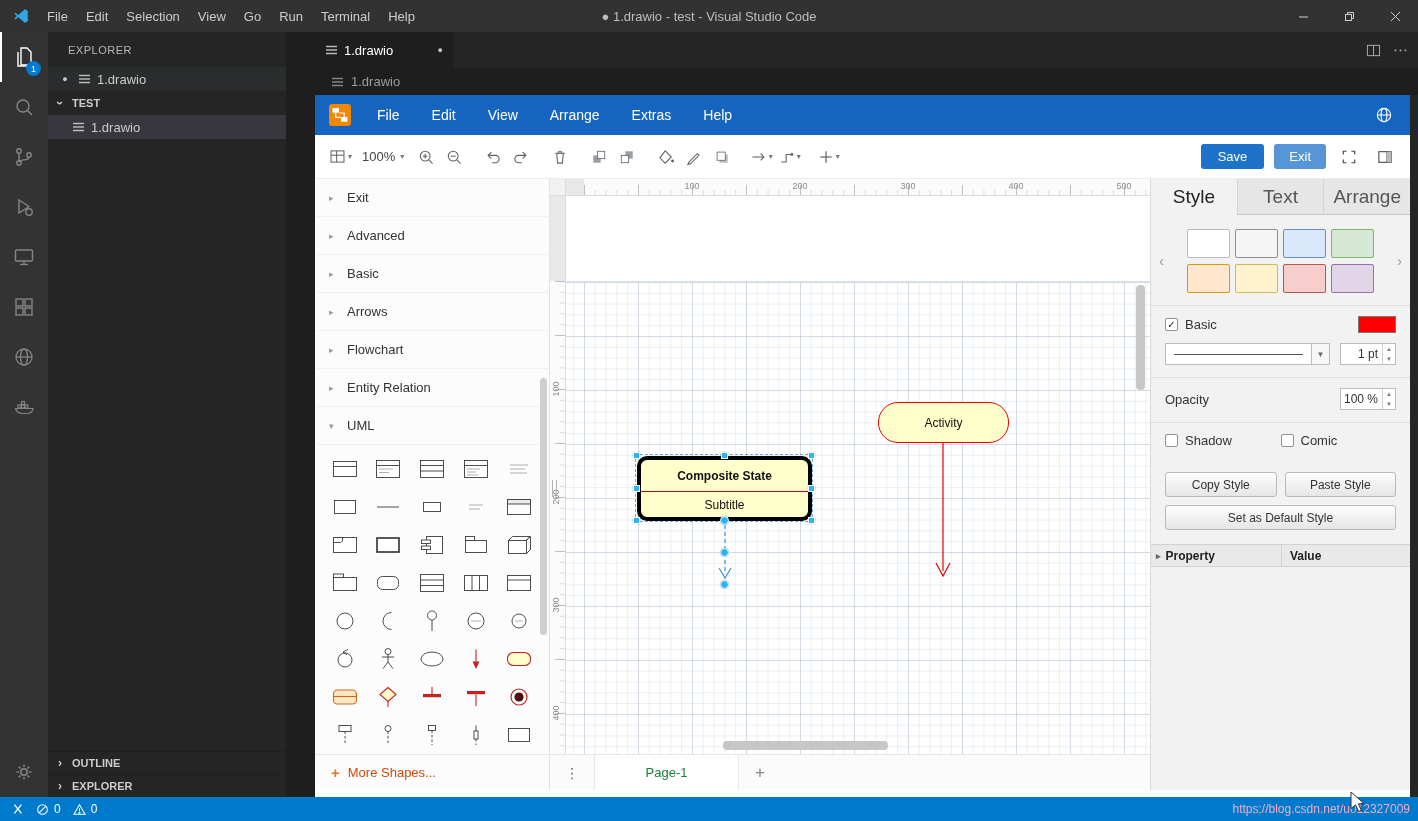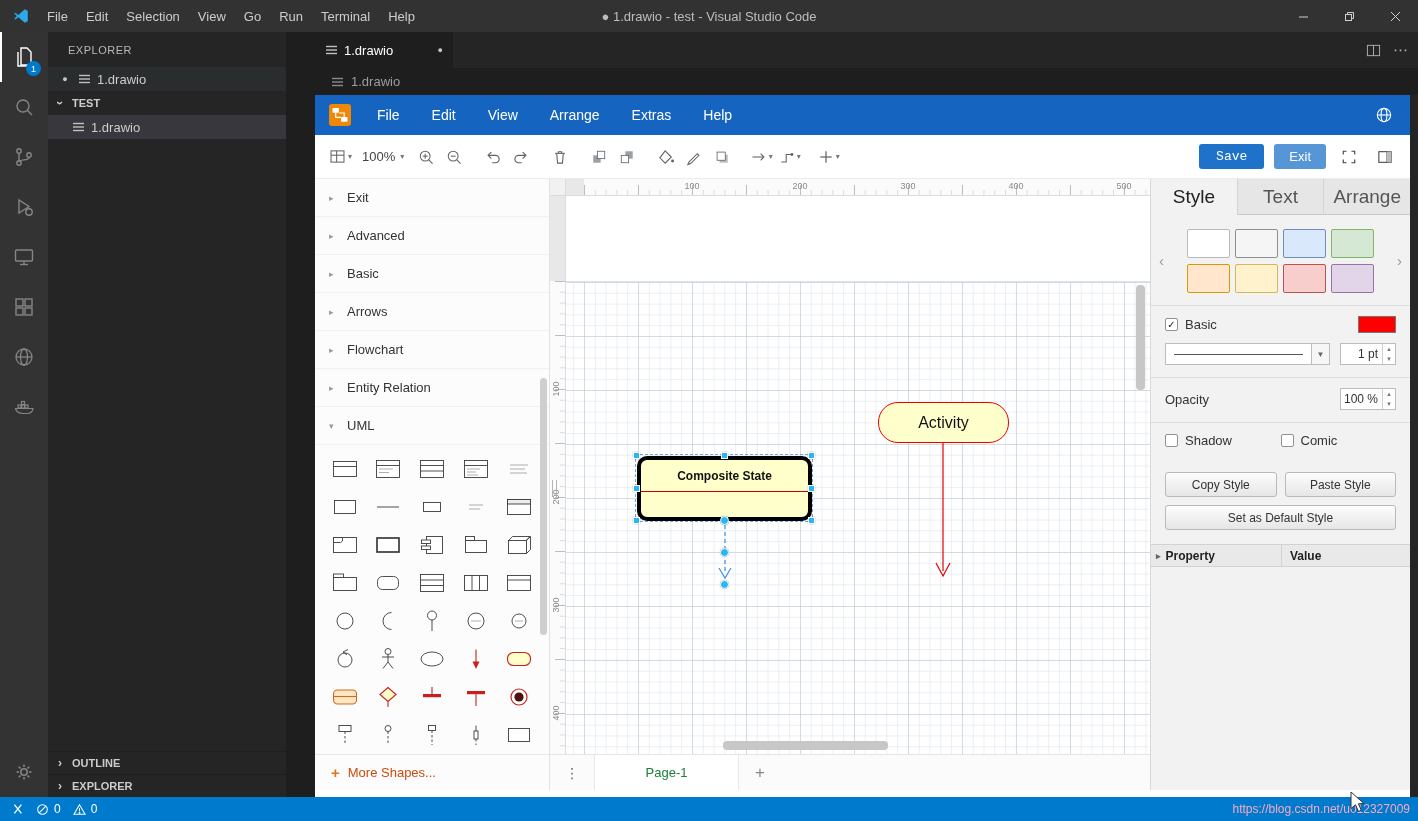--- a/index.html
+++ b/index.html
@@ -52,21 +52,21 @@
   .dio-logo{margin:0 10px 0 14px;display:flex;}
   .dio-menu-item{padding:0 16px;font-size:14px;height:40px;display:flex;align-items:center;}
   .dio-globe{margin-left:auto;margin-right:16px;display:flex;}
 
   .dio-toolbar{height:44px;background:#ffffff;border-bottom:1px solid #ececec;display:flex;align-items:center;padding:0 12px;gap:2px;}
   .tb-icon{height:28px;min-width:26px;display:flex;align-items:center;justify-content:center;color:#5f6368;}
   .tb-caret{font-size:8px;color:#777;margin-left:1px;}
   .tb-zoom{font-size:13px;color:#444;display:flex;align-items:center;gap:4px;padding:0 7px;}
   .tb-gap{width:9px;}
   .tb-right{margin-left:auto;display:flex;align-items:center;gap:10px;}
-  .btn-save{background:#1f72c9;color:#fff;font-size:13px;padding:5px 17px;border-radius:3px;border:none;font-family:Liberation Mono, monospace;}
+  .btn-save{background:#1f72c9;color:#fff;font-size:13px;padding:5px 17px;border-radius:3px;border:none;}
   .btn-exit{background:#5695d6;color:#fff;font-size:13px;padding:5px 15px;border-radius:3px;border:none;}
 
   .dio-body{position:absolute;top:84px;left:0;width:1095px;height:611px;display:flex;}
 
   
   .shape-panel{width:235px;border-right:1px solid #e2e2e2;background:#fcfcfc;display:flex;flex-direction:column;position:relative;}
   .sp-section{height:38px;flex:none;display:flex;align-items:center;gap:9px;padding-left:14px;font-size:13px;color:#333;border-bottom:1px solid #f1f1f1;}
   .sp-chev{color:#9a9a9a;font-size:9px;width:9px;}
   #uml-grid{flex:1;overflow:hidden;display:grid;grid-template-columns:repeat(5,1fr);gap:8px 4px;padding:9px 10px;align-content:start;}
   .uml-cell{height:30px;display:flex;align-items:center;justify-content:center;}
@@ -92,21 +92,21 @@
   .drawing{flex:1;position:relative;overflow:hidden;background:#ffffff;}
   .grid{position:absolute;left:0;right:0;top:85px;bottom:0;border-top:1px solid #dde3ea;
     background-image:
       linear-gradient(to right,rgba(178,194,210,.45) 1px,transparent 1px),
       linear-gradient(to bottom,rgba(178,194,210,.45) 1px,transparent 1px),
       linear-gradient(to right,rgba(205,215,226,.4) 1px,transparent 1px),
       linear-gradient(to bottom,rgba(205,215,226,.4) 1px,transparent 1px);
     background-size:54px 54px,54px 54px,10.8px 10.8px,10.8px 10.8px;
     background-position:18px 0,0 0,18px 0,0 0;}
   .wires{position:absolute;left:0;top:0;pointer-events:none;}
-  .shape-activity{position:absolute;left:312px;top:206px;width:131px;height:41px;background:#ffffcc;border:1px solid #ee0000;border-radius:20px;display:flex;align-items:center;justify-content:center;font-size:16px;color:#111;}
+  .shape-activity{position:absolute;left:312px;top:206px;width:131px;height:41px;background:#ffffcc;border:1px solid #ee0000;border-radius:20px;display:flex;align-items:center;justify-content:center;font-size:12px;color:#111;}
   .sel-outline{position:absolute;left:69px;top:258px;width:178px;height:68px;border:1px dashed #6fa8dc;pointer-events:none;}
   .shape-composite{position:absolute;left:71px;top:260px;width:175px;height:65px;background:#ffffcc;border:4px solid #000000;border-radius:10px;display:flex;flex-direction:column;}
   .comp-title{height:32px;border-bottom:1px solid #cc0000;display:flex;align-items:center;justify-content:center;font-size:12px;font-weight:bold;color:#111;}
   .comp-sub{flex:1;display:flex;align-items:center;justify-content:center;font-size:12px;color:#111;}
   .handle{position:absolute;width:7px;height:7px;background:#29b6f2;border:1px solid #ffffff;box-shadow:0 0 1px rgba(0,0,0,.45);}
   .edge-dot{position:absolute;width:9px;height:9px;border-radius:50%;background:#29b6f2;border:1px solid #ffffff;box-shadow:0 0 1px rgba(0,0,0,.4);}
   .vscroll{position:absolute;left:570px;top:89px;width:9px;height:105px;background:#c7c7c7;border-radius:4px;}
   .hscroll{position:absolute;left:157px;top:545px;width:165px;height:9px;background:#c7c7c7;border-radius:4px;}
   .col-grip{position:absolute;left:2px;top:301px;width:5px;height:17px;border-left:1px solid #b5b5b5;border-right:1px solid #b5b5b5;}
 
@@ -805,20 +805,21 @@
                 <polyline points="370,367 377,380 384,367" fill="none" stroke="#e00000" stroke-width="1.2"></polyline>
                 <line x1="159" y1="329" x2="159" y2="378" stroke="#3d92e0" stroke-width="1.2" stroke-dasharray="4,3"></line>
                 <polyline points="153,372 159,382 165,372" fill="none" stroke="#3d92e0" stroke-width="1.2"></polyline>
               </svg>
               <div class="shape-activity">
                   <span>Activity</span>
                 </div>
               <div class="sel-outline"></div>
               <div class="shape-composite">
                 <div class="comp-title">Composite State</div>
+                <div class="comp-sub">Subtitle</div>
               </div>
               <span class="handle" style="left:67px;top:256px"></span>
               <span class="handle" style="left:155px;top:256px"></span>
               <span class="handle" style="left:242px;top:256px"></span>
               <span class="handle" style="left:67px;top:289px"></span>
               <span class="handle" style="left:242px;top:289px"></span>
               <span class="handle" style="left:67px;top:321px"></span>
               <span class="handle" style="left:155px;top:321px"></span>
               <span class="handle" style="left:242px;top:321px"></span>
               <span class="edge-dot" style="left:154px;top:320px"></span>

